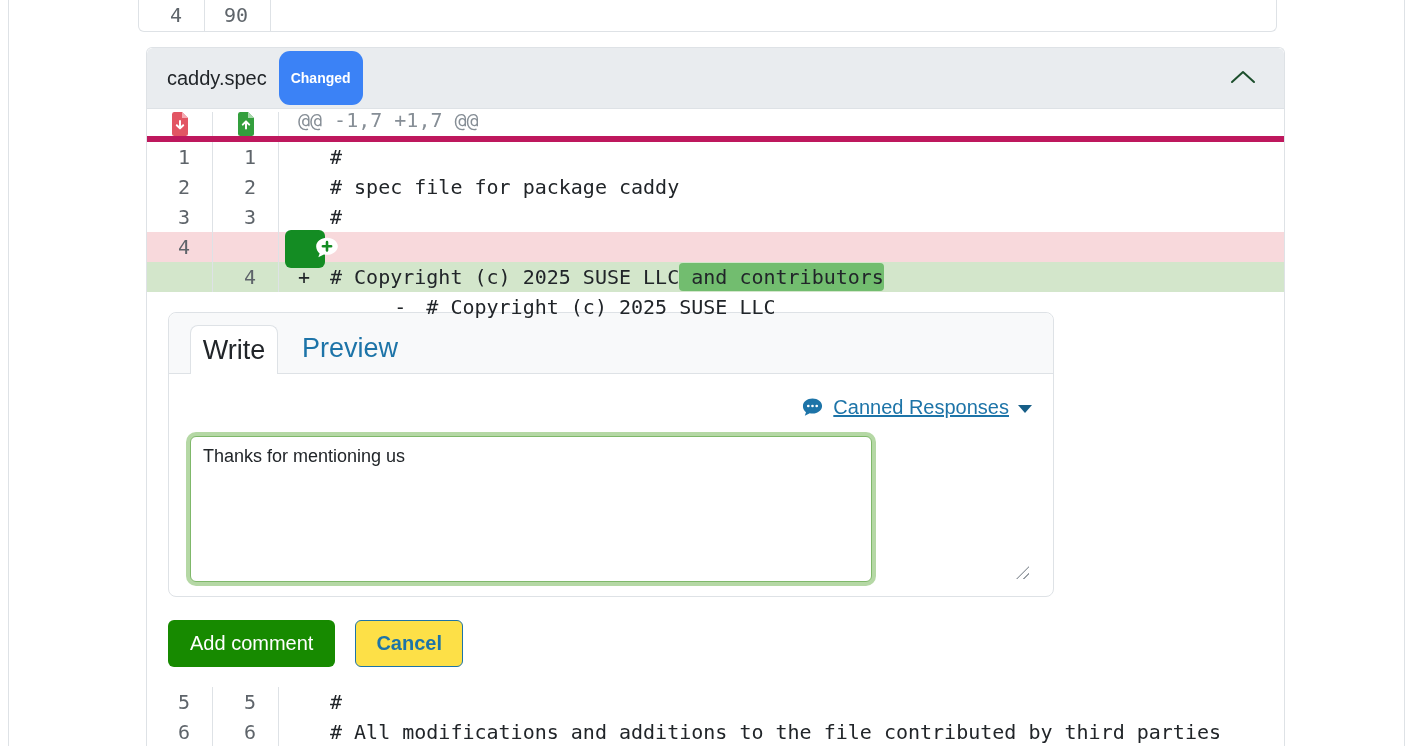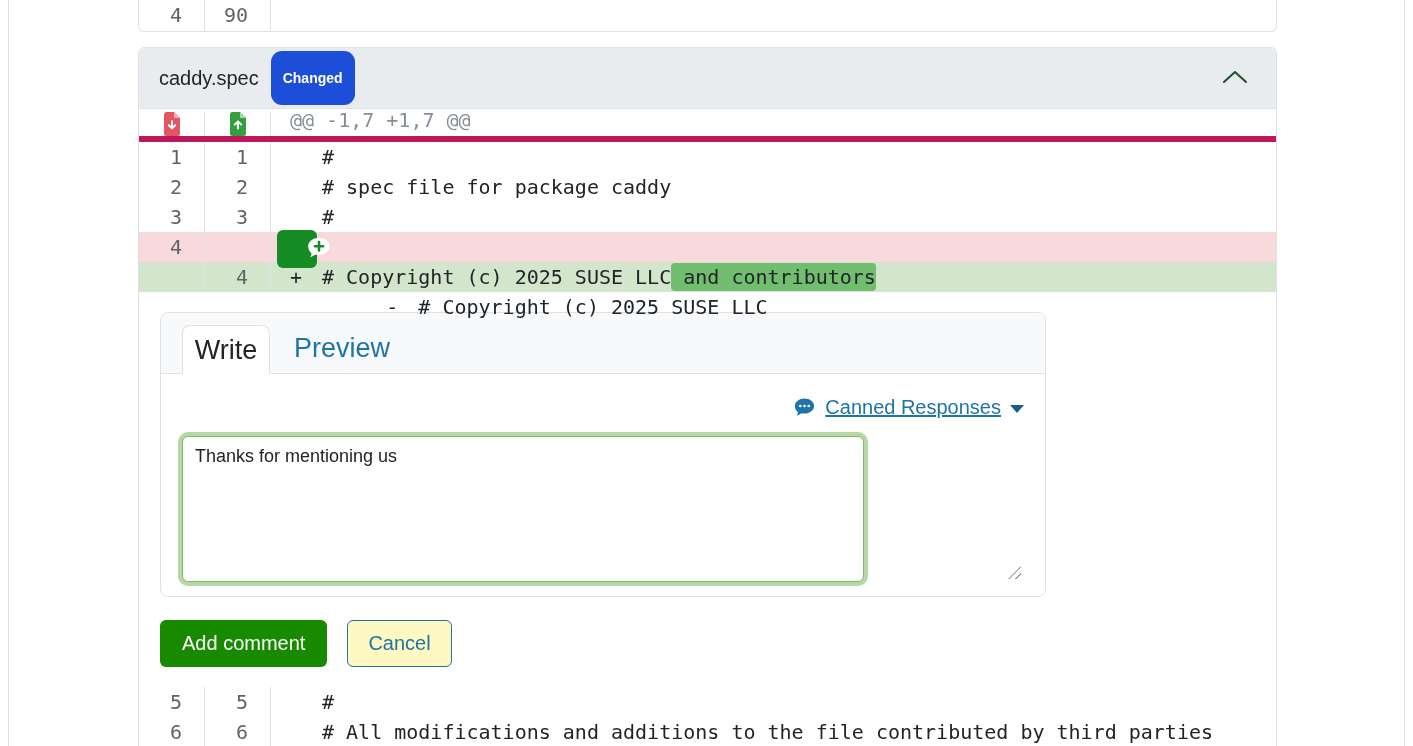--- a/index.html
+++ b/index.html
@@ -18,27 +18,27 @@
   
   .num { width:66px; flex:0 0 66px; border-right:1px solid #dee2e6; text-align:right;
          padding-right:22px; color:#5e646a; font-family:"DejaVu Sans Mono",monospace;
          font-size:20px; }
   .code { flex:1 1 auto; padding-left:19px; font-family:"DejaVu Sans Mono",monospace;
           font-size:20px; white-space:pre; color:#212529; position:relative; }
   .prefix { display:inline-block; width:32px; white-space:pre; }
   .top-indent { padding-left:16px; }
 
   
-  .file-card { position:absolute; top:47px; left:0; width:1139px; height:699px;
+  .file-card { position:absolute; top:47px; left:8px; width:1139px; height:699px;
                border:1px solid #dee2e6; border-bottom:none; border-radius:6px 6px 0 0;
                background:#fff; overflow:hidden; }
   .file-header { height:61px; background:#e9ecef; border-bottom:1px solid #dee2e6;
                  display:flex; align-items:center; padding:0 20px; border-radius:6px 6px 0 0; }
   .file-title { font-size:20px; color:#212529; margin-right:12px; }
-  .badge { background:#1d4ed8; color:#fff; font-weight:bold; font-size:14px;
+  .badge { background:#3b82f6; color:#fff; font-weight:bold; font-size:14px;
            padding:19px 12px; border-radius:11px; line-height:1.2; }
   .collapse-btn { margin-left:auto; margin-right:8px; background:none; border:none; cursor:pointer; }
 
   .hunk-row { display:flex; height:33px; border-bottom:6px solid #be185d; align-items:flex-end; }
   .hunk-row .num { display:flex; align-items:center; justify-content:center; padding-right:0; }
   .hunk-text { color:#868e96; line-height:32px; }
 
   .drow { display:flex; height:30px; }
   .drow .num, .drow .code { line-height:30px; }
   .removed { background:#f8d9dc; }
@@ -70,21 +70,21 @@
            box-shadow:0 0 0 4px #b5d8a5; padding:9px 12px; font-family:"Liberation Sans",sans-serif;
            font-size:18px; color:#212529; resize:none; outline:none; display:block; }
   .resize-handle { position:absolute; right:3px; bottom:3px; width:13px; height:13px;
            background:repeating-linear-gradient(135deg,#9aa0a6 0 1.5px,transparent 1.5px 4.5px);
            clip-path:polygon(100% 0,0 100%,100% 100%); cursor:nwse-resize; }
 
   .btn-row { display:flex; gap:20px; margin-top:23px; }
   .btn { font-size:20px; height:47px; border-radius:6px; cursor:pointer;
          font-family:"Liberation Sans",sans-serif; }
   .btn-primary { background:#178a00; color:#fff; border:none; padding:0 22px; }
-  .btn-outline { background:#fef9c3; color:#1d74a8; border:1px solid #1d74a8; padding:4px 20px; }
+  .btn-outline { background:#fde047; color:#1d74a8; border:1px solid #1d74a8; padding:4px 20px;font-weight:bold; }
 
   .icon-cell-svg { display:block; }
 </style>
 </head>
 <body>
 
 <div class="page-frame">
 <div class="content">
 
   <div class="top-row">

